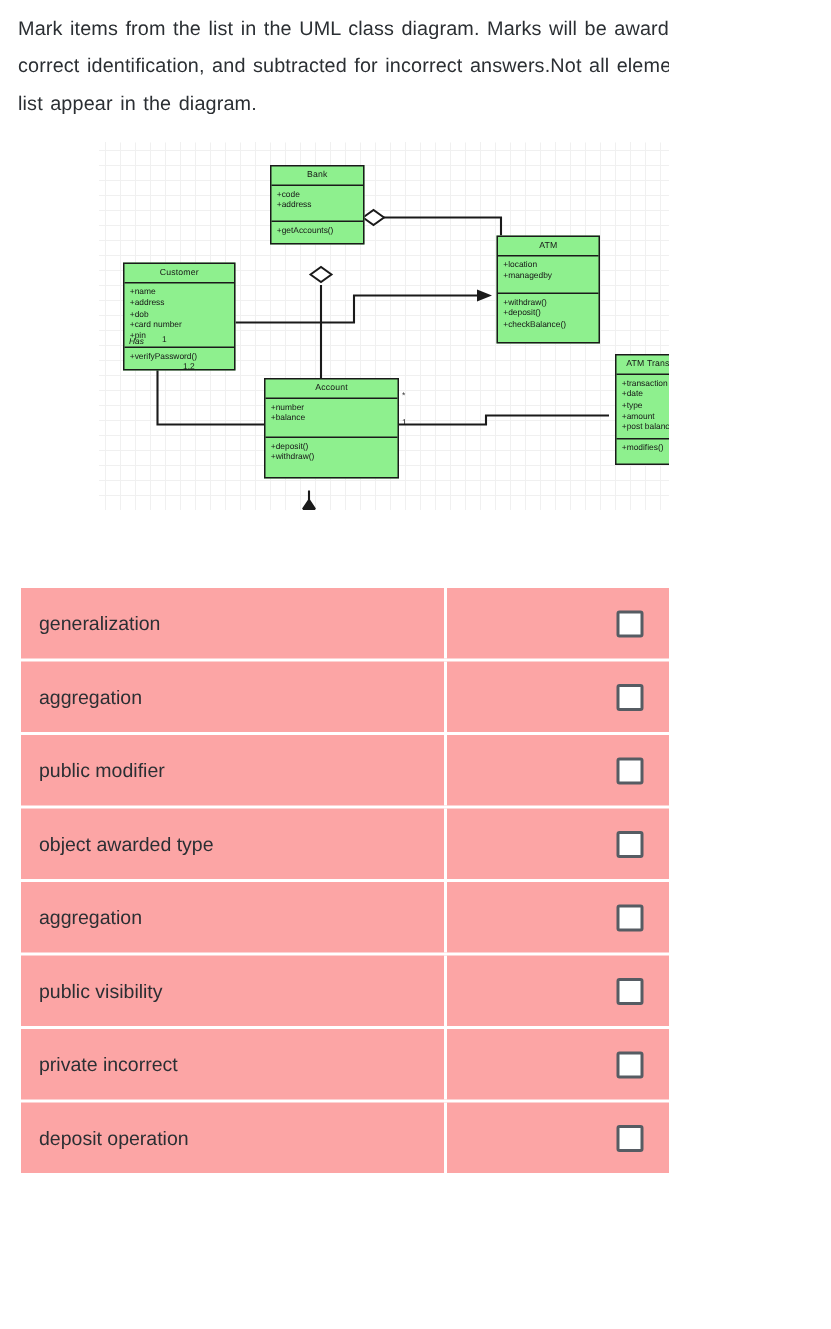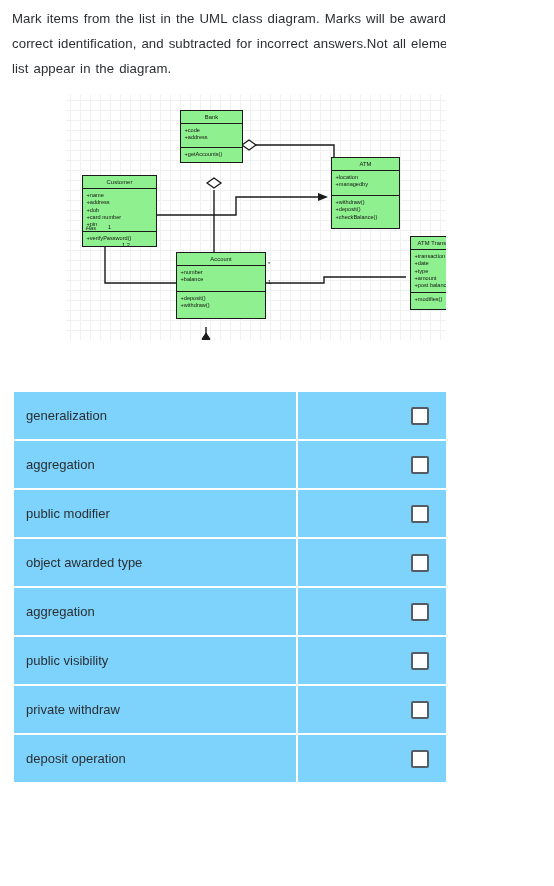--- a/index.html
+++ b/index.html
@@ -80,21 +80,21 @@
     color: #3b82f6;
   }
   .list {
     position: absolute;
     left: 14px; top: 392px; width: 527px;
   }
   .row {
     position: relative;
     height: 47px;
     margin-bottom: 2px;
-    background: #7dd3fc;
+    background: #fca5a5;
   }
   .row .label {
     position: absolute;
     left: 12px; top: 0; height: 47px;
     display: flex; align-items: center;
     font-size: 13px;
     color: #2b2f33;
   }
   .row .divider {
     position: absolute;
@@ -258,21 +258,21 @@
       </div>
     </div>
     <div class="row">
       <div class="label">public visibility</div>
       <div class="divider"></div>
       <div class="cb-cell">
         <div class="cb"></div>
       </div>
     </div>
     <div class="row">
-      <div class="label">private withdraw</div>
+      <div class="label">private incorrect</div>
       <div class="divider"></div>
       <div class="cb-cell">
         <div class="cb"></div>
       </div>
     </div>
     <div class="row">
       <div class="label">deposit operation</div>
       <div class="divider"></div>
       <div class="cb-cell">
         <div class="cb"></div>

